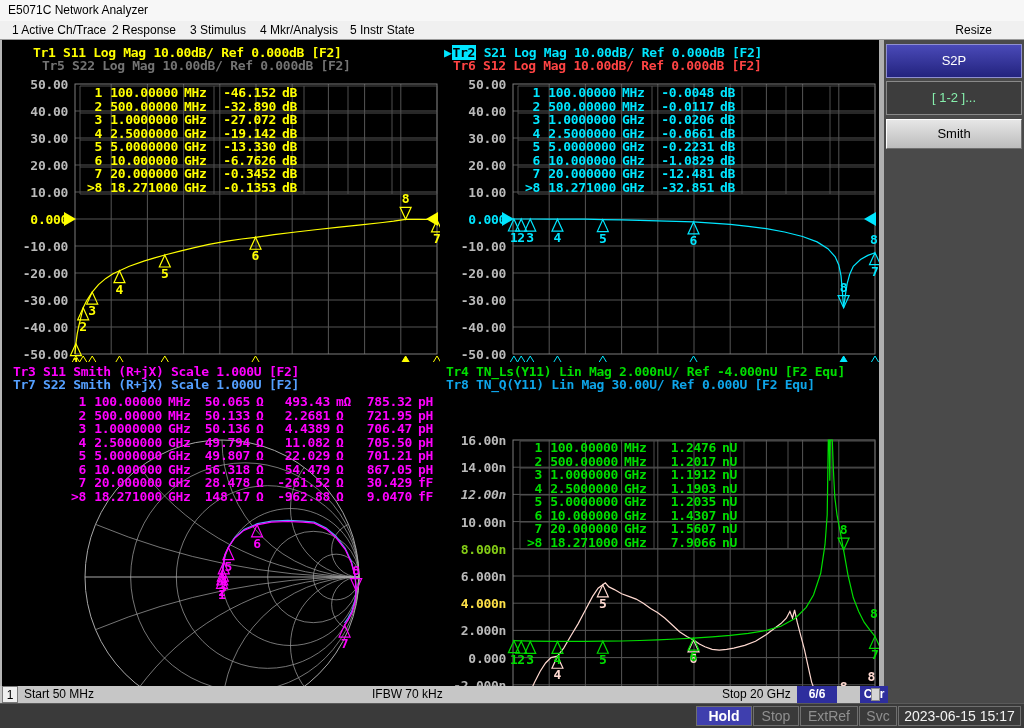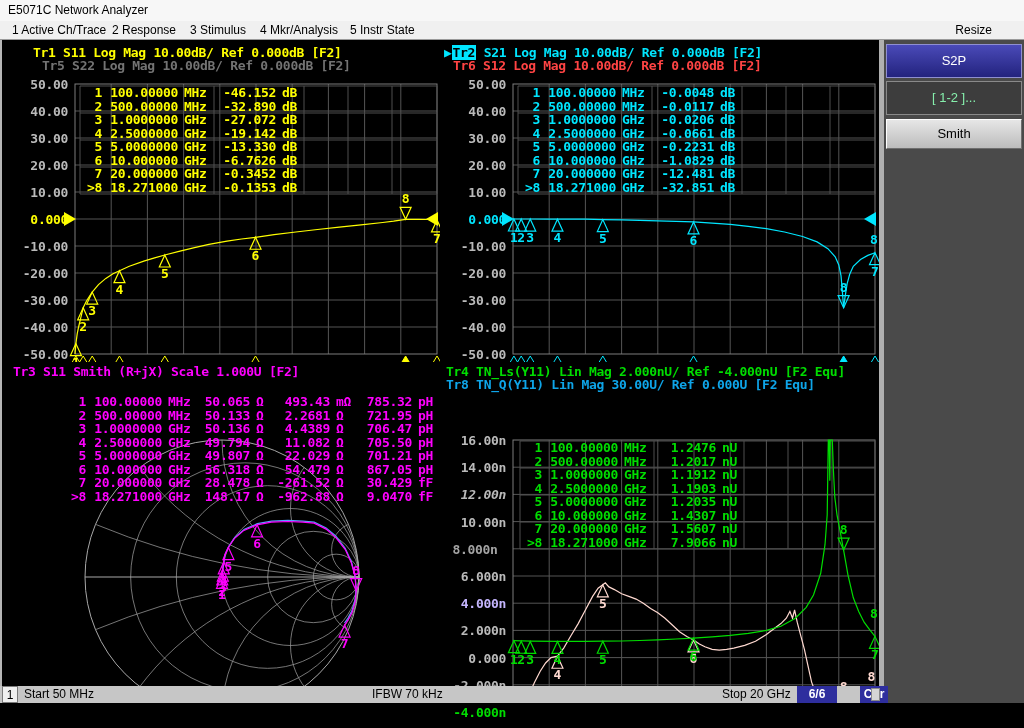--- a/index.html
+++ b/index.html
@@ -347,20 +347,21 @@
             <polygon points="83.1812,350 77.1812,360 89.1812,360" fill="none" stroke="#ff00ff"></polygon>
             <polygon points="92.2312,350 86.2312,360 98.2312,360" fill="none" stroke="#ff00ff"></polygon>
             <polygon points="119.4536,350 113.4536,360 125.4536,360" fill="none" stroke="#ff00ff"></polygon>
             <polygon points="164.8122,350 158.8122,360 170.8122,360" fill="none" stroke="#ff00ff"></polygon>
             <polygon points="255.52939999999998,350 249.52939999999998,360 261.5294,360" fill="none" stroke="#ff00ff"></polygon>
             <polygon points="437,350 431,360 443,360" fill="none" stroke="#ff00ff"></polygon>
             <polygon points="405.6146,350 399.6146,360 411.6146,360" fill="#ff00ff" stroke="#ff00ff"></polygon>
           </g>
         </svg>
         <div class="hdr" style="left: 13px; top: 2px; color: rgb(255, 0, 255);">Tr3 S11 Smith (R+jX) Scale 1.000U [F2]</div>
+        <div class="hdr" style="left: 13px; top: 15px; color: rgb(85, 160, 255);">Tr7 S22 Smith (R+jX) Scale 1.000U [F2]</div>
         <div class="mtable" style="left: 64px; top: 33px; color: rgb(255, 0, 255);">
           <div class="trow" style="top: 0px;"><span class="tcell" style="width: 24px; text-align: right; padding-right: 2px;">1</span><span class="tcell" style="width: 76px; text-align: right; padding-right: 2px;">100.00000</span><span class="tcell" style="width: 34px; text-align: left; padding-left: 4px;">MHz</span><span class="tcell" style="width: 54px; text-align: right; padding-right: 2px;">50.065</span><span class="tcell" style="width: 20px; text-align: left; padding-left: 4px;">Ω</span><span class="tcell" style="width: 60px; text-align: right; padding-right: 2px;">493.43</span><span class="tcell" style="width: 28px; text-align: left; padding-left: 4px;">mΩ</span><span class="tcell" style="width: 54px; text-align: right; padding-right: 2px;">785.32</span><span class="tcell" style="width: 24px; text-align: left; padding-left: 4px;">pH</span></div>
           <div class="trow" style="top: 13.5px;"><span class="tcell" style="width: 24px; text-align: right; padding-right: 2px;">2</span><span class="tcell" style="width: 76px; text-align: right; padding-right: 2px;">500.00000</span><span class="tcell" style="width: 34px; text-align: left; padding-left: 4px;">MHz</span><span class="tcell" style="width: 54px; text-align: right; padding-right: 2px;">50.133</span><span class="tcell" style="width: 20px; text-align: left; padding-left: 4px;">Ω</span><span class="tcell" style="width: 60px; text-align: right; padding-right: 2px;">2.2681</span><span class="tcell" style="width: 28px; text-align: left; padding-left: 4px;">Ω</span><span class="tcell" style="width: 54px; text-align: right; padding-right: 2px;">721.95</span><span class="tcell" style="width: 24px; text-align: left; padding-left: 4px;">pH</span></div>
           <div class="trow" style="top: 27px;"><span class="tcell" style="width: 24px; text-align: right; padding-right: 2px;">3</span><span class="tcell" style="width: 76px; text-align: right; padding-right: 2px;">1.0000000</span><span class="tcell" style="width: 34px; text-align: left; padding-left: 4px;">GHz</span><span class="tcell" style="width: 54px; text-align: right; padding-right: 2px;">50.136</span><span class="tcell" style="width: 20px; text-align: left; padding-left: 4px;">Ω</span><span class="tcell" style="width: 60px; text-align: right; padding-right: 2px;">4.4389</span><span class="tcell" style="width: 28px; text-align: left; padding-left: 4px;">Ω</span><span class="tcell" style="width: 54px; text-align: right; padding-right: 2px;">706.47</span><span class="tcell" style="width: 24px; text-align: left; padding-left: 4px;">pH</span></div>
           <div class="trow" style="top: 40.5px;"><span class="tcell" style="width: 24px; text-align: right; padding-right: 2px;">4</span><span class="tcell" style="width: 76px; text-align: right; padding-right: 2px;">2.5000000</span><span class="tcell" style="width: 34px; text-align: left; padding-left: 4px;">GHz</span><span class="tcell" style="width: 54px; text-align: right; padding-right: 2px;">49.794</span><span class="tcell" style="width: 20px; text-align: left; padding-left: 4px;">Ω</span><span class="tcell" style="width: 60px; text-align: right; padding-right: 2px;">11.082</span><span class="tcell" style="width: 28px; text-align: left; padding-left: 4px;">Ω</span><span class="tcell" style="width: 54px; text-align: right; padding-right: 2px;">705.50</span><span class="tcell" style="width: 24px; text-align: left; padding-left: 4px;">pH</span></div>
           <div class="trow" style="top: 54px;"><span class="tcell" style="width: 24px; text-align: right; padding-right: 2px;">5</span><span class="tcell" style="width: 76px; text-align: right; padding-right: 2px;">5.0000000</span><span class="tcell" style="width: 34px; text-align: left; padding-left: 4px;">GHz</span><span class="tcell" style="width: 54px; text-align: right; padding-right: 2px;">49.807</span><span class="tcell" style="width: 20px; text-align: left; padding-left: 4px;">Ω</span><span class="tcell" style="width: 60px; text-align: right; padding-right: 2px;">22.029</span><span class="tcell" style="width: 28px; text-align: left; padding-left: 4px;">Ω</span><span class="tcell" style="width: 54px; text-align: right; padding-right: 2px;">701.21</span><span class="tcell" style="width: 24px; text-align: left; padding-left: 4px;">pH</span></div>
           <div class="trow" style="top: 67.5px;"><span class="tcell" style="width: 24px; text-align: right; padding-right: 2px;">6</span><span class="tcell" style="width: 76px; text-align: right; padding-right: 2px;">10.000000</span><span class="tcell" style="width: 34px; text-align: left; padding-left: 4px;">GHz</span><span class="tcell" style="width: 54px; text-align: right; padding-right: 2px;">56.318</span><span class="tcell" style="width: 20px; text-align: left; padding-left: 4px;">Ω</span><span class="tcell" style="width: 60px; text-align: right; padding-right: 2px;">54.479</span><span class="tcell" style="width: 28px; text-align: left; padding-left: 4px;">Ω</span><span class="tcell" style="width: 54px; text-align: right; padding-right: 2px;">867.05</span><span class="tcell" style="width: 24px; text-align: left; padding-left: 4px;">pH</span></div>
           <div class="trow" style="top: 81px;"><span class="tcell" style="width: 24px; text-align: right; padding-right: 2px;">7</span><span class="tcell" style="width: 76px; text-align: right; padding-right: 2px;">20.000000</span><span class="tcell" style="width: 34px; text-align: left; padding-left: 4px;">GHz</span><span class="tcell" style="width: 54px; text-align: right; padding-right: 2px;">28.478</span><span class="tcell" style="width: 20px; text-align: left; padding-left: 4px;">Ω</span><span class="tcell" style="width: 60px; text-align: right; padding-right: 2px;">-261.52</span><span class="tcell" style="width: 28px; text-align: left; padding-left: 4px;">Ω</span><span class="tcell" style="width: 54px; text-align: right; padding-right: 2px;">30.429</span><span class="tcell" style="width: 24px; text-align: left; padding-left: 4px;">fF</span></div>
           <div class="trow" style="top: 94.5px;"><span class="tcell" style="width: 24px; text-align: right; padding-right: 2px;">&gt;8</span><span class="tcell" style="width: 76px; text-align: right; padding-right: 2px;">18.271000</span><span class="tcell" style="width: 34px; text-align: left; padding-left: 4px;">GHz</span><span class="tcell" style="width: 54px; text-align: right; padding-right: 2px;">148.17</span><span class="tcell" style="width: 20px; text-align: left; padding-left: 4px;">Ω</span><span class="tcell" style="width: 60px; text-align: right; padding-right: 2px;">-962.88</span><span class="tcell" style="width: 28px; text-align: left; padding-left: 4px;">Ω</span><span class="tcell" style="width: 54px; text-align: right; padding-right: 2px;">9.0470</span><span class="tcell" style="width: 24px; text-align: left; padding-left: 4px;">fF</span></div>
         </div>
@@ -481,23 +482,23 @@
           </g>
           <text x="433.914" y="256.15999999999997" fill="#00dd00" text-anchor="middle" font-family="DejaVu Sans Mono, monospace" font-size="13" font-weight="700">8</text>
           <text x="431.38" y="319.4" fill="#ffd9d0" text-anchor="middle" font-family="DejaVu Sans Mono, monospace" font-size="13" font-weight="700">8</text>
         </svg>
         <div class="hdr" style="left: 6px; top: 2px; color: rgb(0, 221, 0);">Tr4 TN_Ls(Y11) Lin Mag 2.000nU/ Ref -4.000nU [F2 Equ]</div>
         <div class="hdr" style="left: 6px; top: 15px; color: #0ea5e9;">Tr8 TN_Q(Y11) Lin Mag 30.00U/ Ref 0.000U [F2 Equ]</div>
         <div class="ylab" style="left: 4px; top: 71px; color: rgb(186, 186, 186);">16.00n</div>
         <div class="ylab" style="left: 4px; top: 98.2px; color: rgb(186, 186, 186);">14.00n</div>
         <div class="ylab" style="left: 4px; top: 125.4px; color: rgb(186, 186, 186); font-style: italic;">12.00n</div>
         <div class="ylab" style="left: 4px; top: 152.6px; color: rgb(186, 186, 186);">10.00n</div>
-        <div class="ylab" style="left: 4px; top: 179.8px; color: #a3a3a3; text-align: center;">8.000n</div>
+        <div class="ylab" style="left: 4px; top: 179.8px; color: #84cc16;">8.000n</div>
         <div class="ylab" style="left: 4px; top: 207px; color: rgb(186, 186, 186);">6.000n</div>
-        <div class="ylab" style="left: 4px; top: 234.2px; color: #c4b5fd;">4.000n</div>
+        <div class="ylab" style="left: 4px; top: 234.2px; color: #fde047;">4.000n</div>
         <div class="ylab" style="left: 4px; top: 261.4px; color: rgb(186, 186, 186);">2.000n</div>
         <div class="ylab" style="left: 4px; top: 288.6px; color: rgb(186, 186, 186);">0.000</div>
         <div class="ylab" style="left: 4px; top: 315.8px; color: rgb(186, 186, 186);">-2.000n</div>
         <div class="ylab" style="left: 4px; top: 343px; color: rgb(0, 221, 0);">-4.000n</div>
         <div class="mtable" style="left: 80px; top: 79px; color: rgb(0, 221, 0);">
           <div class="trow" style="top: 0px;"><span class="tcell" style="width: 24px; text-align: right; padding-right: 2px;">1</span><span class="tcell" style="width: 76px; text-align: right; padding-right: 2px;">100.00000</span><span class="tcell" style="width: 34px; text-align: left; padding-left: 4px;">MHz</span><span class="tcell" style="width: 64px; text-align: right; padding-right: 2px;">1.2476</span><span class="tcell" style="width: 26px; text-align: left; padding-left: 4px;">nU</span></div>
           <div class="trow" style="top: 13.5px;"><span class="tcell" style="width: 24px; text-align: right; padding-right: 2px;">2</span><span class="tcell" style="width: 76px; text-align: right; padding-right: 2px;">500.00000</span><span class="tcell" style="width: 34px; text-align: left; padding-left: 4px;">MHz</span><span class="tcell" style="width: 64px; text-align: right; padding-right: 2px;">1.2017</span><span class="tcell" style="width: 26px; text-align: left; padding-left: 4px;">nU</span></div>
           <div class="trow" style="top: 27px;"><span class="tcell" style="width: 24px; text-align: right; padding-right: 2px;">3</span><span class="tcell" style="width: 76px; text-align: right; padding-right: 2px;">1.0000000</span><span class="tcell" style="width: 34px; text-align: left; padding-left: 4px;">GHz</span><span class="tcell" style="width: 64px; text-align: right; padding-right: 2px;">1.1912</span><span class="tcell" style="width: 26px; text-align: left; padding-left: 4px;">nU</span></div>
           <div class="trow" style="top: 40.5px;"><span class="tcell" style="width: 24px; text-align: right; padding-right: 2px;">4</span><span class="tcell" style="width: 76px; text-align: right; padding-right: 2px;">2.5000000</span><span class="tcell" style="width: 34px; text-align: left; padding-left: 4px;">GHz</span><span class="tcell" style="width: 64px; text-align: right; padding-right: 2px;">1.1903</span><span class="tcell" style="width: 26px; text-align: left; padding-left: 4px;">nU</span></div>
           <div class="trow" style="top: 54px;"><span class="tcell" style="width: 24px; text-align: right; padding-right: 2px;">5</span><span class="tcell" style="width: 76px; text-align: right; padding-right: 2px;">5.0000000</span><span class="tcell" style="width: 34px; text-align: left; padding-left: 4px;">GHz</span><span class="tcell" style="width: 64px; text-align: right; padding-right: 2px;">1.2035</span><span class="tcell" style="width: 26px; text-align: left; padding-left: 4px;">nU</span></div>
@@ -519,13 +520,20 @@
   <div id="statusbar">
     <span class="sb chanbox">1</span>
     <span class="sb" style="left:24px;">Start 50 MHz</span>
     <span class="sb" style="left:372px;">IFBW 70 kHz</span>
     <span class="sb" style="left:722px;">Stop 20 GHz</span>
     <span class="sb badge" style="left:797px;width:40px;">6/6</span>
     <span class="sb badge" style="left:860px;width:28px;">Cor</span>
     <span class="sqr" style="left:871px;"></span>
   </div>
 
+  <div id="bottombar">
+    <span class="bbox on" style="left:696px;width:56px;">Hold</span>
+    <span class="bbox off" style="left:753px;width:46px;">Stop</span>
+    <span class="bbox off" style="left:800px;width:58px;">ExtRef</span>
+    <span class="bbox off" style="left:859px;width:38px;">Svc</span>
+    <span class="bbox time" style="left:898px;width:123px;">2023-06-15 15:17</span>
+  </div>
 </div>
 
 </body></html>

